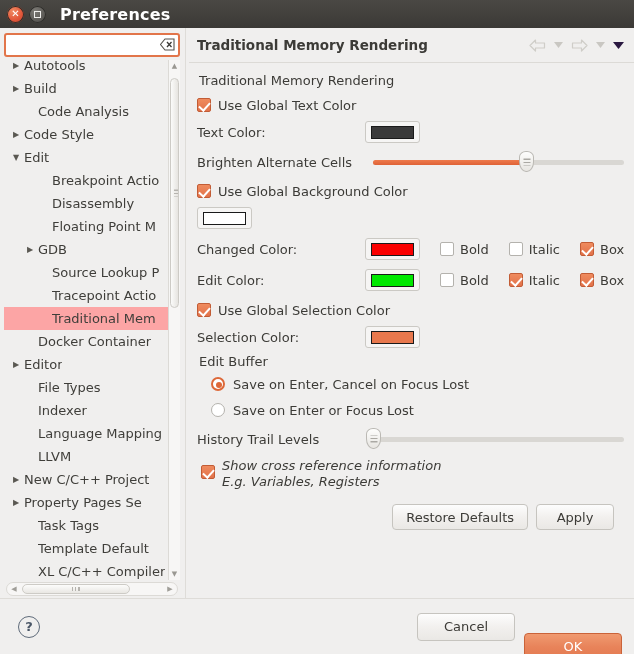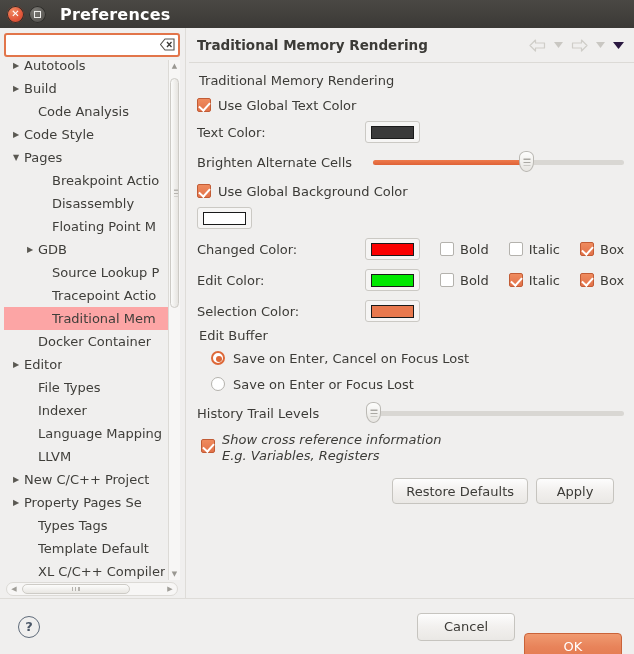--- a/index.html
+++ b/index.html
@@ -503,21 +503,21 @@
               <span class="tlabel">Code Analysis</span>
             </div>
             <div class="trow">
               <span style="display: inline-block; flex: 0 0 auto; width: 0px;"></span>
               <span class="twist">▶</span>
               <span class="tlabel">Code Style</span>
             </div>
             <div class="trow">
               <span style="display: inline-block; flex: 0 0 auto; width: 0px;"></span>
               <span class="twist">▼</span>
-              <span class="tlabel">Pages</span>
+              <span class="tlabel">Edit</span>
             </div>
             <div class="trow">
               <span style="display: inline-block; flex: 0 0 auto; width: 28px;"></span>
               <span class="twist"></span>
               <span class="tlabel">Breakpoint Actio</span>
             </div>
             <div class="trow">
               <span style="display: inline-block; flex: 0 0 auto; width: 28px;"></span>
               <span class="twist"></span>
               <span class="tlabel">Disassembly</span>
@@ -583,21 +583,21 @@
               <span class="tlabel">New C/C++ Project</span>
             </div>
             <div class="trow">
               <span style="display: inline-block; flex: 0 0 auto; width: 0px;"></span>
               <span class="twist">▶</span>
               <span class="tlabel">Property Pages Se</span>
             </div>
             <div class="trow">
               <span style="display: inline-block; flex: 0 0 auto; width: 14px;"></span>
               <span class="twist"></span>
-              <span class="tlabel">Types Tags</span>
+              <span class="tlabel">Task Tags</span>
             </div>
             <div class="trow">
               <span style="display: inline-block; flex: 0 0 auto; width: 14px;"></span>
               <span class="twist"></span>
               <span class="tlabel">Template Default</span>
             </div>
             <div class="trow">
               <span style="display: inline-block; flex: 0 0 auto; width: 14px;"></span>
               <span class="twist"></span>
               <span class="tlabel">XL C/C++ Compiler</span>
@@ -732,20 +732,26 @@
           <label class="opt">
             <span class="cb on"></span>
             <span class="cb-label">Italic</span>
           </label>
           <label class="opt">
             <span class="cb on"></span>
             <span class="cb-label">Box</span>
           </label>
         </div>
 
+        <div class="row tight">
+          <label class="cbwrap">
+            <span class="cb on"></span>
+            <span class="cb-label">Use Global Selection Color</span>
+          </label>
+        </div>
 
         <div class="row tight">
           <span class="fieldlabel">Selection Color:</span>
           <span class="swatchbtn">
             <span class="swatch" id="sw-sel" style="background: rgb(232, 120, 77);"></span>
           </span>
         </div>
 
         <div class="grouplabel" style="margin:0 0 5px 2px;">Edit Buffer</div>
 

